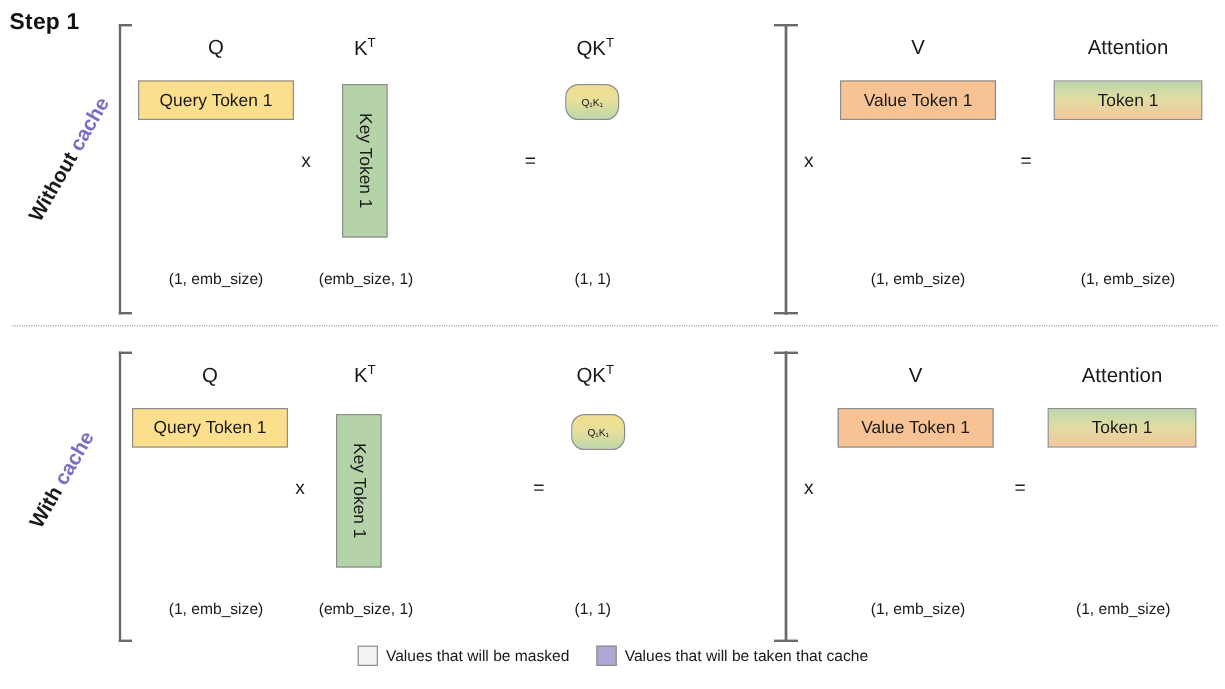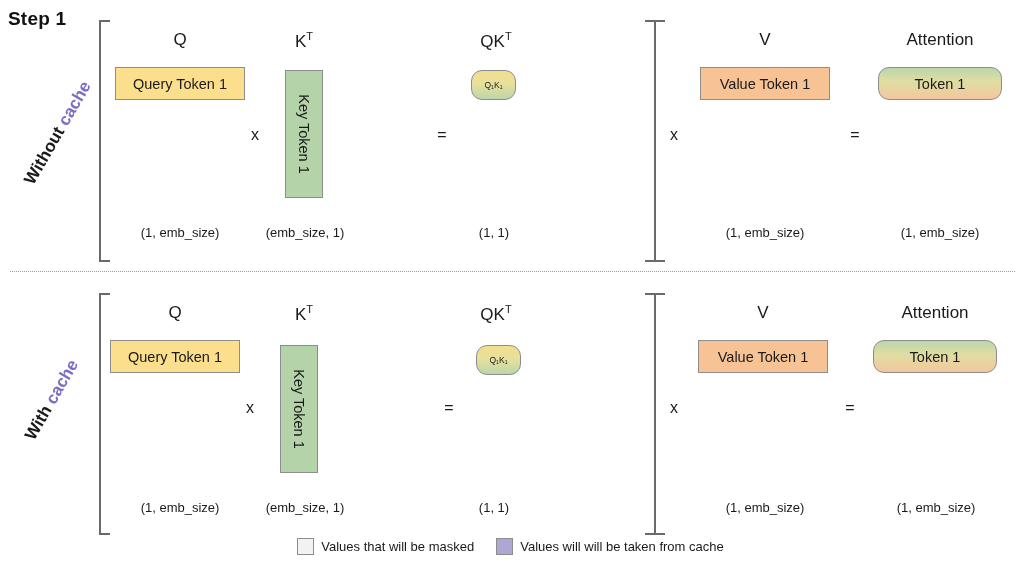--- a/index.html
+++ b/index.html
@@ -67,21 +67,20 @@
   .box.q{background:#fbdf8d;}
   .box.k{background:#b5d3a8;}
   .box.v{background:#f7c395;}
   .box.qk{
     background:linear-gradient(180deg,#f2de8e 0%,#e8e09a 45%,#bcd6ab 100%);
     font-size:8.5px;
     border-radius:11px;
   }
   .box.attn{
     background:linear-gradient(180deg,#bcd6ab 0%,#e0dda2 45%,#f3c79c 100%);
-    border-radius:11px;
   }
   .vtext{
     transform:rotate(90deg);
     white-space:nowrap;
     font-size:14.5px;
   }
 
   
   .divider{
     left:10px; top:271px; width:1005px; height:0;
@@ -258,17 +257,17 @@
     <span>(1, emb_size)</span>
   </div>
 
   <div class="abs legend">
     <div class="legend-item">
       <span class="swatch masked"></span>
       <span class="legend-text">Values that will be masked</span>
     </div>
     <div class="legend-item">
       <span class="swatch cache"></span>
-      <span class="legend-text">Values will will be taken from cache</span>
+      <span class="legend-text">Values that will be taken that cache</span>
     </div>
   </div>
 
 </div>
 
 </body></html>

